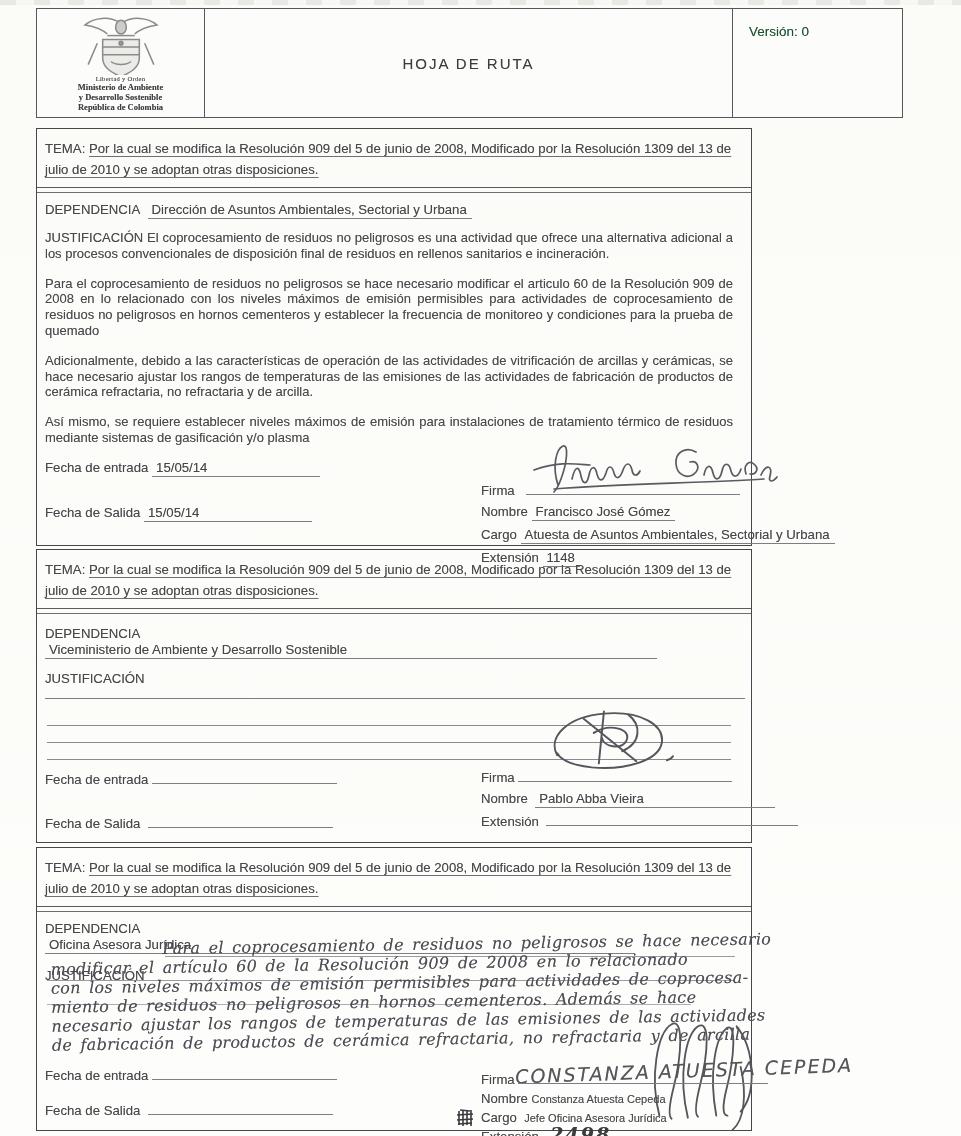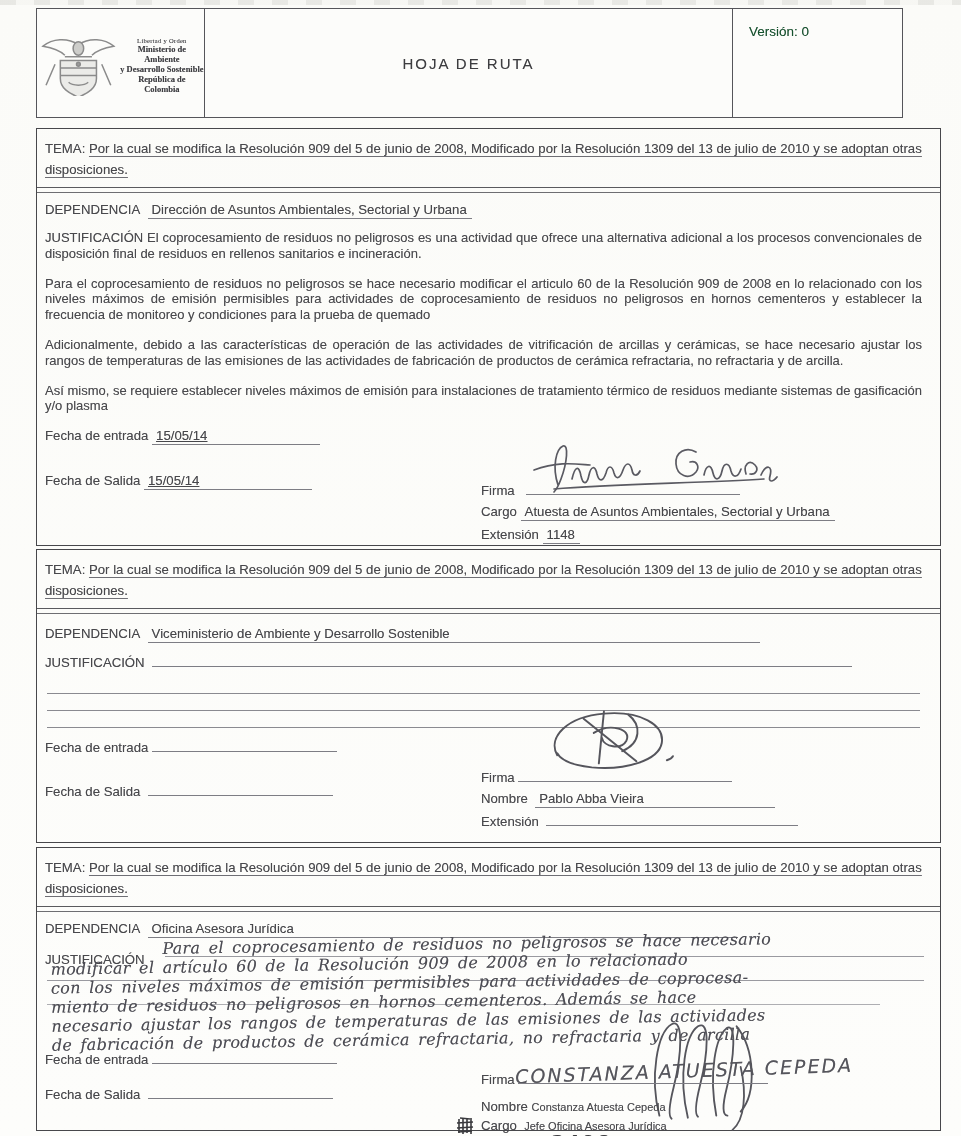--- a/index.html
+++ b/index.html
@@ -17,32 +17,32 @@
     background:repeating-linear-gradient(90deg,#d9d9d4 0 16px,#f3f3ef 16px 34px);
     opacity:.55;
   }
   
   .hdr {
     position:absolute; left:36px; top:8px; width:867px; height:110px;
     display:flex; border:1.5px solid #55555a; background:#fcfcfa;
   }
   .hdr-logo {
     width:168px; border-right:1.5px solid #55555a;
-    display:flex; flex-direction:row; align-items:center; padding-top:4px;
+    display:flex; flex-direction:column; align-items:center; padding-top:4px;
   }
   .logo-text { text-align:center; font-family:"Liberation Serif", serif; color:#3e3e42; }
   .logo-motto { font-size:6.5px; letter-spacing:.3px; }
   .logo-line { font-size:8.5px; font-weight:bold; line-height:10px; }
   .hdr-title {
     flex:1; display:flex; align-items:center; justify-content:center;
     font-size:15px; letter-spacing:2px; color:#3d3d40;
   }
   .hdr-version { width:170px; border-left:1.5px solid #55555a; padding:15px 0 0 16px; font-size:13.5px; color:#14532d; }
   
-  .section { position:absolute; left:36px; width:905px; border:1.6px solid #47474b; }
+  .section { position:absolute; left:36px; width:716px; border:1.6px solid #47474b; }
   #sec0 { top:128px; height:418px; }
   #sec1 { top:549px; height:294px; }
   #sec2 { top:847px; height:284px; }
   .tema { padding:9px 14px 7px 8px; font-size:13.2px; line-height:21px; border-bottom:1.2px solid #5a5a5e; color:#48484c; }
   .tema-gap { height:5px; border-bottom:1.2px solid #6e6e72; }
   .tema-text { text-decoration:underline; text-decoration-color:#6e6e74; text-underline-offset:3px; }
   .sec-body { padding:0 18px 0 8px; position:relative; }
   .row { font-size:13.2px; line-height:16px; color:#47474b; }
   .lbl { color:#48484c; }
   .u { border-bottom:1px solid #7d7d84; padding:0 5px 1px 4px; display:inline-block; line-height:14px; }
@@ -50,21 +50,21 @@
   .para:first-of-type { margin-top:11px; }
   .dep-row { margin-top:9px; }
   .dep-wide { min-width:612px; }
   .dep-wide3 { min-width:590px; }
   .just-row { margin-top:12px; }
   .just-blank { min-width:700px; }
   .blanks { margin:6px 2px 0 2px; }
   .blank-line { height:17px; border-bottom:1px solid #8a8a90; }
   .fecha1 { margin-top:14px; }
   .fecha2 { margin-top:28px; }
-  .fecha-u { min-width:168px; text-align:left;text-decoration:underline; }
+  .fecha-u { min-width:168px; text-align:left; }
   .fecha-u-blank { min-width:185px; }
   
   .firma-block { position:absolute; width:410px; font-size:13.2px; }
   #fb0 { left:444px; top:348px; }
   #fb1 { left:444px; top:214px; }
   #fb2 { left:444px; top:218px; }
   .fb-row { margin-top:6px; position:relative; line-height:15.4px; }
   .sig-line { min-width:214px; }
   .sig-svg { position:absolute; pointer-events:none; }
   #sig-fg { left:42px; top:-38px; }
@@ -162,20 +162,24 @@
           <path d="M172,13 C162,7 151,13 152,25 C153,37 165,41 172,33 C176,28 173,21 166,23"></path>
           <path d="M180,36 c2,-10 7,-12 9,-2 c2,9 7,7 9,-2 c2,-9 7,-9 9,0 c2,7 7,7 10,-2 m5,5 c-3,-9 3,-15 9,-9 c4,4 1,10 -5,9 m11,1 c5,-11 12,-10 9,1 c-2,7 3,6 7,1"></path>
           <path d="M30,50 C90,45 180,44 240,40"></path>
         </g>
       </svg>
       <div class="fb-row">
         <span class="lbl">Firma</span>&nbsp;&nbsp;
         <span class="u sig-line"></span>
       </div>
       <div class="fb-row">
+        <span class="lbl">Nombre</span>
+        <span class="u">Francisco José Gómez</span>
+      </div>
+      <div class="fb-row">
         <span class="lbl">Cargo</span>
         <span class="u">Atuesta de Asuntos Ambientales, Sectorial y Urbana</span>
       </div>
       <div class="fb-row">
         <span class="lbl">Extensión</span>
         <span class="u">1148</span>
       </div>
     </div>
   </div>
 
@@ -279,21 +283,21 @@
           <path d="M84,104 C76,60 84,26 94,18 C104,11 102,46 94,78 C90,94 90,104 95,104"></path>
           <path d="M104,16 C122,38 124,82 108,100"></path>
           <path d="M108,56 C114,82 112,108 100,118"></path>
         </g>
       </svg>
       <div class="caps-sign">CONSTANZA ATUESTA CEPEDA</div>
       <div class="fb-row">
         <span class="lbl">Firma</span>
         <span class="u" style="min-width:250px;"></span>
       </div>
-      <div class="fb-row" style="margin-top:12px;">
+      <div class="fb-row" style="margin-top:4px;">
         <span class="lbl">Nombre</span>
         <span class="small-val">Constanza Atuesta Cepeda</span>
       </div>
       <div class="fb-row" style="margin-top:2px;">
         <svg class="stamp" width="20" height="22" viewBox="0 0 20 22">
           <g stroke="#3a3a3e" stroke-width="1.6" fill="none">
             <path d="M4,4 L4,18 M8,3 L8,19 M12,4 L12,18 M16,3 L16,19"></path>
             <path d="M2,8 L18,7 M2,13 L18,12 M3,17 L17,16 M5,3 L15,4"></path>
           </g>
         </svg>

